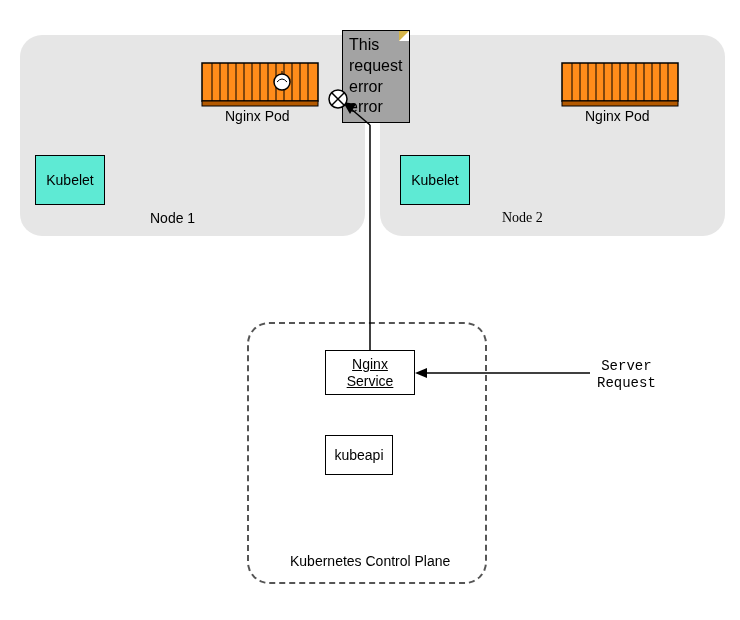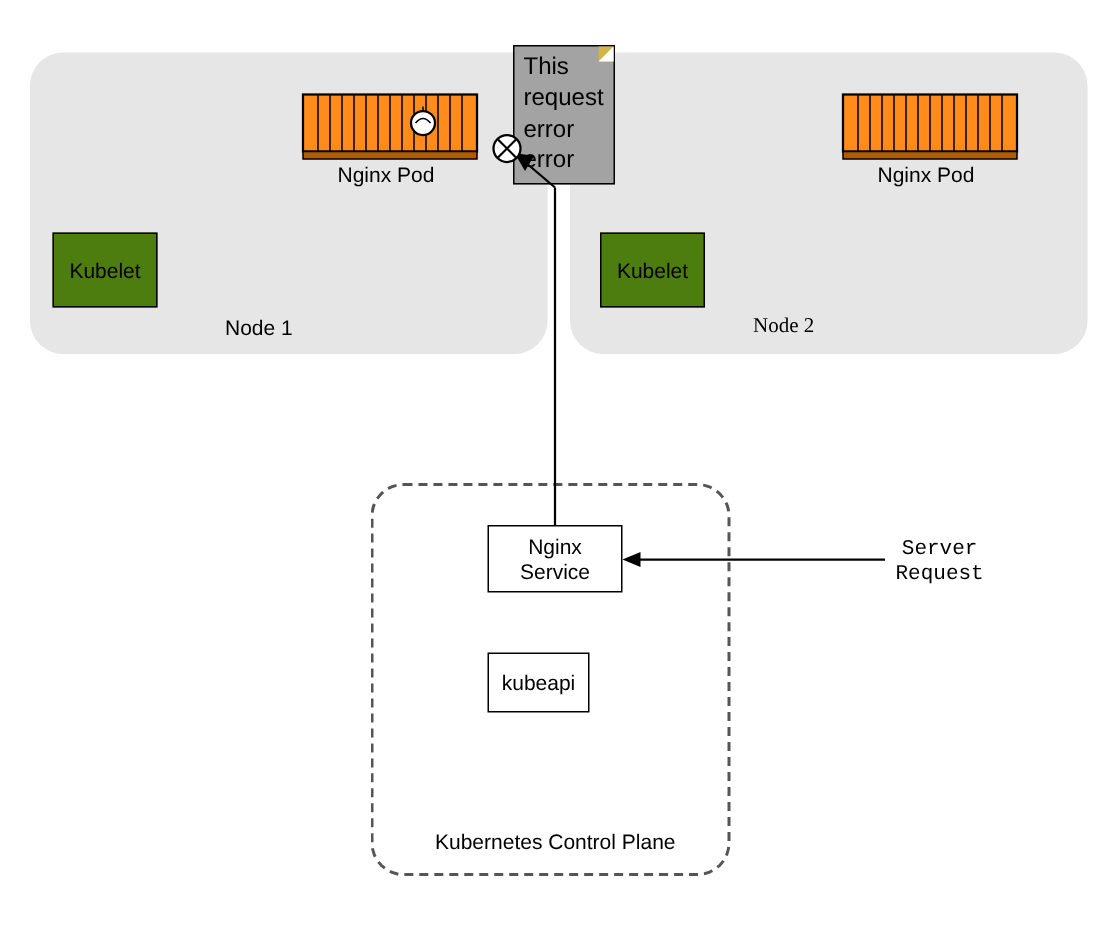--- a/index.html
+++ b/index.html
@@ -14,21 +14,21 @@
   }
   .node-box {
     position: absolute;
     background: #e6e6e6;
     border-radius: 22px;
   }
   .kubelet-box {
     position: absolute;
     width: 70px;
     height: 50px;
-    background: #4d7c0f;
+    background: #5eead4;
     border: 1.5px solid #000;
     display: flex;
     align-items: center;
     justify-content: center;
   }
   .pod-label {
     position: absolute;
     font-size: 14px;
   }
   .node-label {
@@ -139,21 +139,21 @@
 
 <div class="note" style="left:342px; top:30px; width:68px;">
   <span>This</span><br>
   <span>request</span><br>
   <span>error error</span>
 </div>
 
 <div class="cp-border" style="left:247px; top:322px; width:240px; height:262px;"></div>
 
 <div class="service-box" style="left:325px; top:350px; width:90px; height:45px;">
-  <span style="white-space: pre-line;">Nginx
+  <span style="white-space: pre-line; text-decoration: underline;">Nginx
 Service</span>
 </div>
 
 <div class="service-box" style="left:325px; top:435px; width:68px; height:40px;">
   <span>kubeapi</span>
 </div>
 
 <div class="label-free" style="left:290px; top:553px;">Kubernetes Control Plane</div>
 
 <div class="label-free" style="left:597px; top:358px; white-space: pre-line; font-family: Liberation Mono, monospace;">Server

